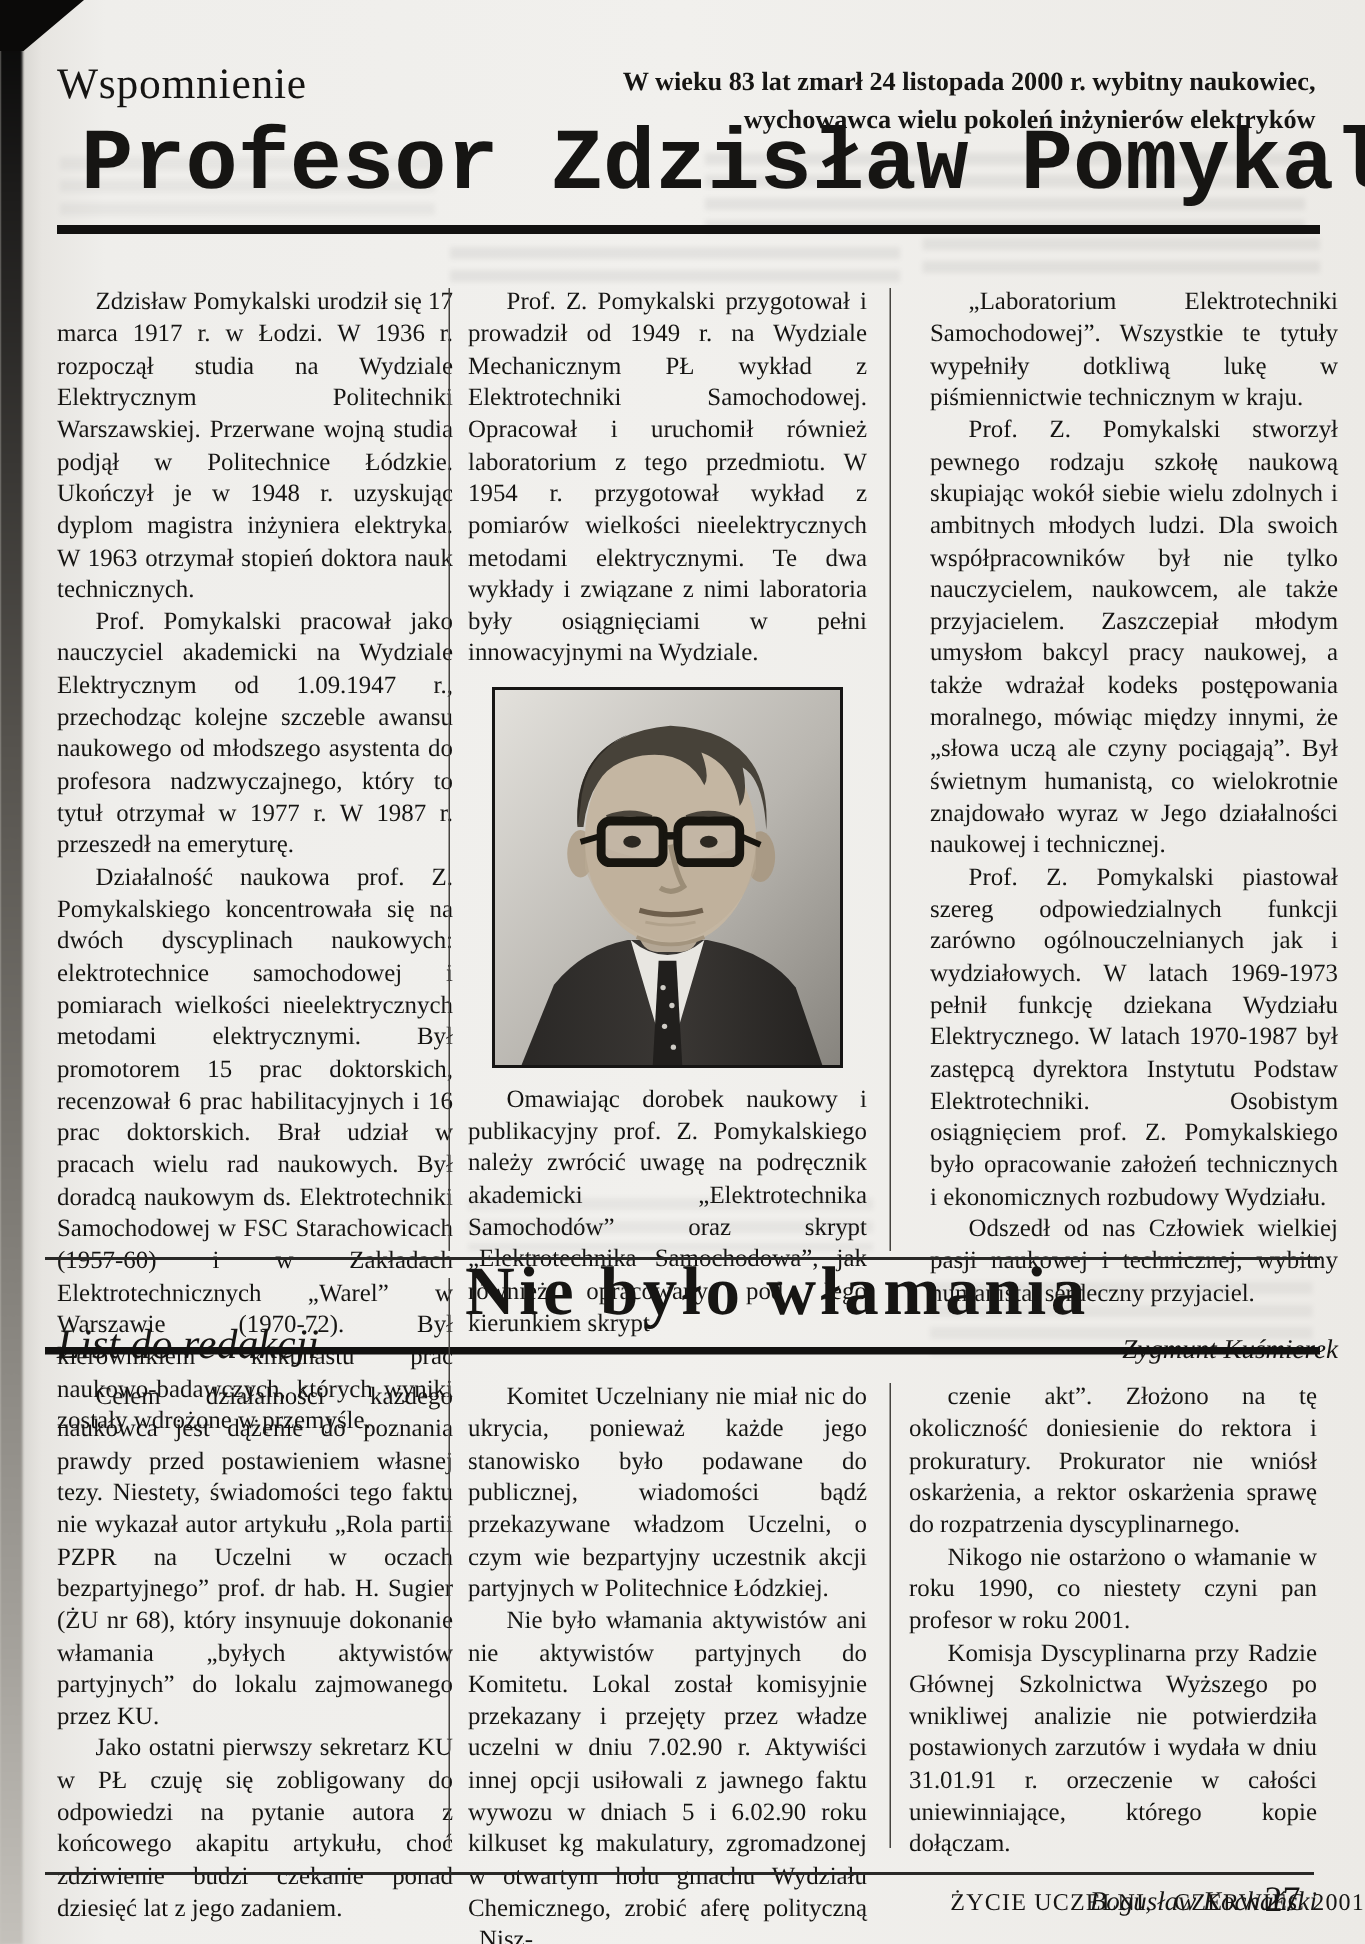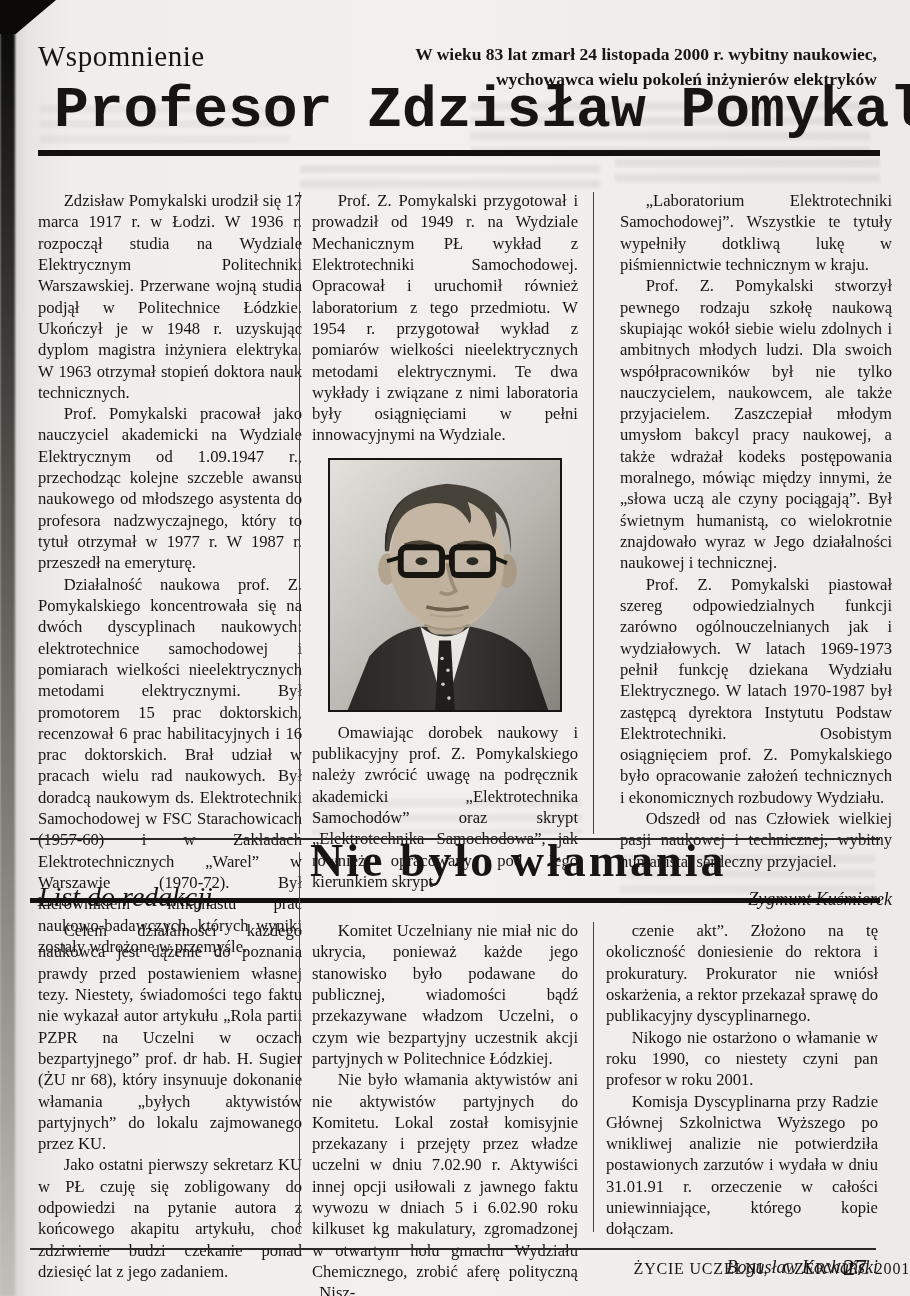--- a/index.html
+++ b/index.html
@@ -164,21 +164,21 @@
   <div class="col" style="left:38px;top:920px;width:264px;">
       <p>Celem działalności każdego naukowca jest dążenie do poznania prawdy przed postawieniem własnej tezy. Niestety, świadomości tego faktu nie wykazał autor artykułu „Rola partii PZPR na Uczelni w oczach bezpartyjnego” prof. dr hab. H. Sugier (ŻU nr 68), który insynuuje dokonanie włamania „byłych aktywistów partyjnych” do lokalu zajmowanego przez KU.</p>
       <p>Jako ostatni pierwszy sekretarz KU w PŁ czuję się zobligowany do odpowiedzi na pytanie autora z końcowego akapitu artykułu, choć zdziwienie budzi czekanie ponad dziesięć lat z jego zadaniem.</p>
     </div>
   <div class="col" style="left:312px;top:920px;width:266px;">
       <p>Komitet Uczelniany nie miał nic do ukrycia, ponieważ każde jego stanowisko było podawane do publicznej, wiadomości bądź przekazywane władzom Uczelni, o czym wie bezpartyjny uczestnik akcji partyjnych w Politechnice Łódzkiej.</p>
       <p>Nie było włamania aktywistów ani nie aktywistów partyjnych do Komitetu. Lokal został komisyjnie przekazany i przejęty przez władze uczelni w dniu 7.02.90 r. Aktywiści innej opcji usiłowali z jawnego faktu wywozu w dniach 5 i 6.02.90 roku kilkuset kg makulatury, zgromadzonej w otwartym holu gmachu Wydziału Chemicznego, zrobić aferę polityczną „Nisz-</p>
     </div>
   <div class="col" style="left:606px;top:920px;width:272px;">
     <div>
-        <p>czenie akt”. Złożono na tę okoliczność doniesienie do rektora i prokuratury. Prokurator nie wniósł oskarżenia, a rektor przekazał sprawę do publikacyjny dyscyplinarnego.</p>
+        <p>czenie akt”. Złożono na tę okoliczność doniesienie do rektora i prokuratury. Prokurator nie wniósł oskarżenia, a rektor oskarżenia sprawę do rozpatrzenia dyscyplinarnego.</p>
         <p>Nikogo nie ostarżono o włamanie w roku 1990, co niestety czyni pan profesor w roku 2001.</p>
         <p>Komisja Dyscyplinarna przy Radzie Głównej Szkolnictwa Wyższego po wnikliwej analizie nie potwierdziła postawionych zarzutów i wydała w dniu 31.01.91 r. orzeczenie w całości uniewinniające, którego kopie dołączam.</p>
       </div>
     <div class="sig">Bogusław Kochański</div>
   </div>
 
   <div class="vdiv" style="left:299px;top:852px;height:380px;"></div>
   <div class="vdiv" style="left:593px;top:922px;height:310px;"></div>
 
   <div class="rule-thin" style="left:30px;top:1248px;width:846px;height:1.5px;"></div>

